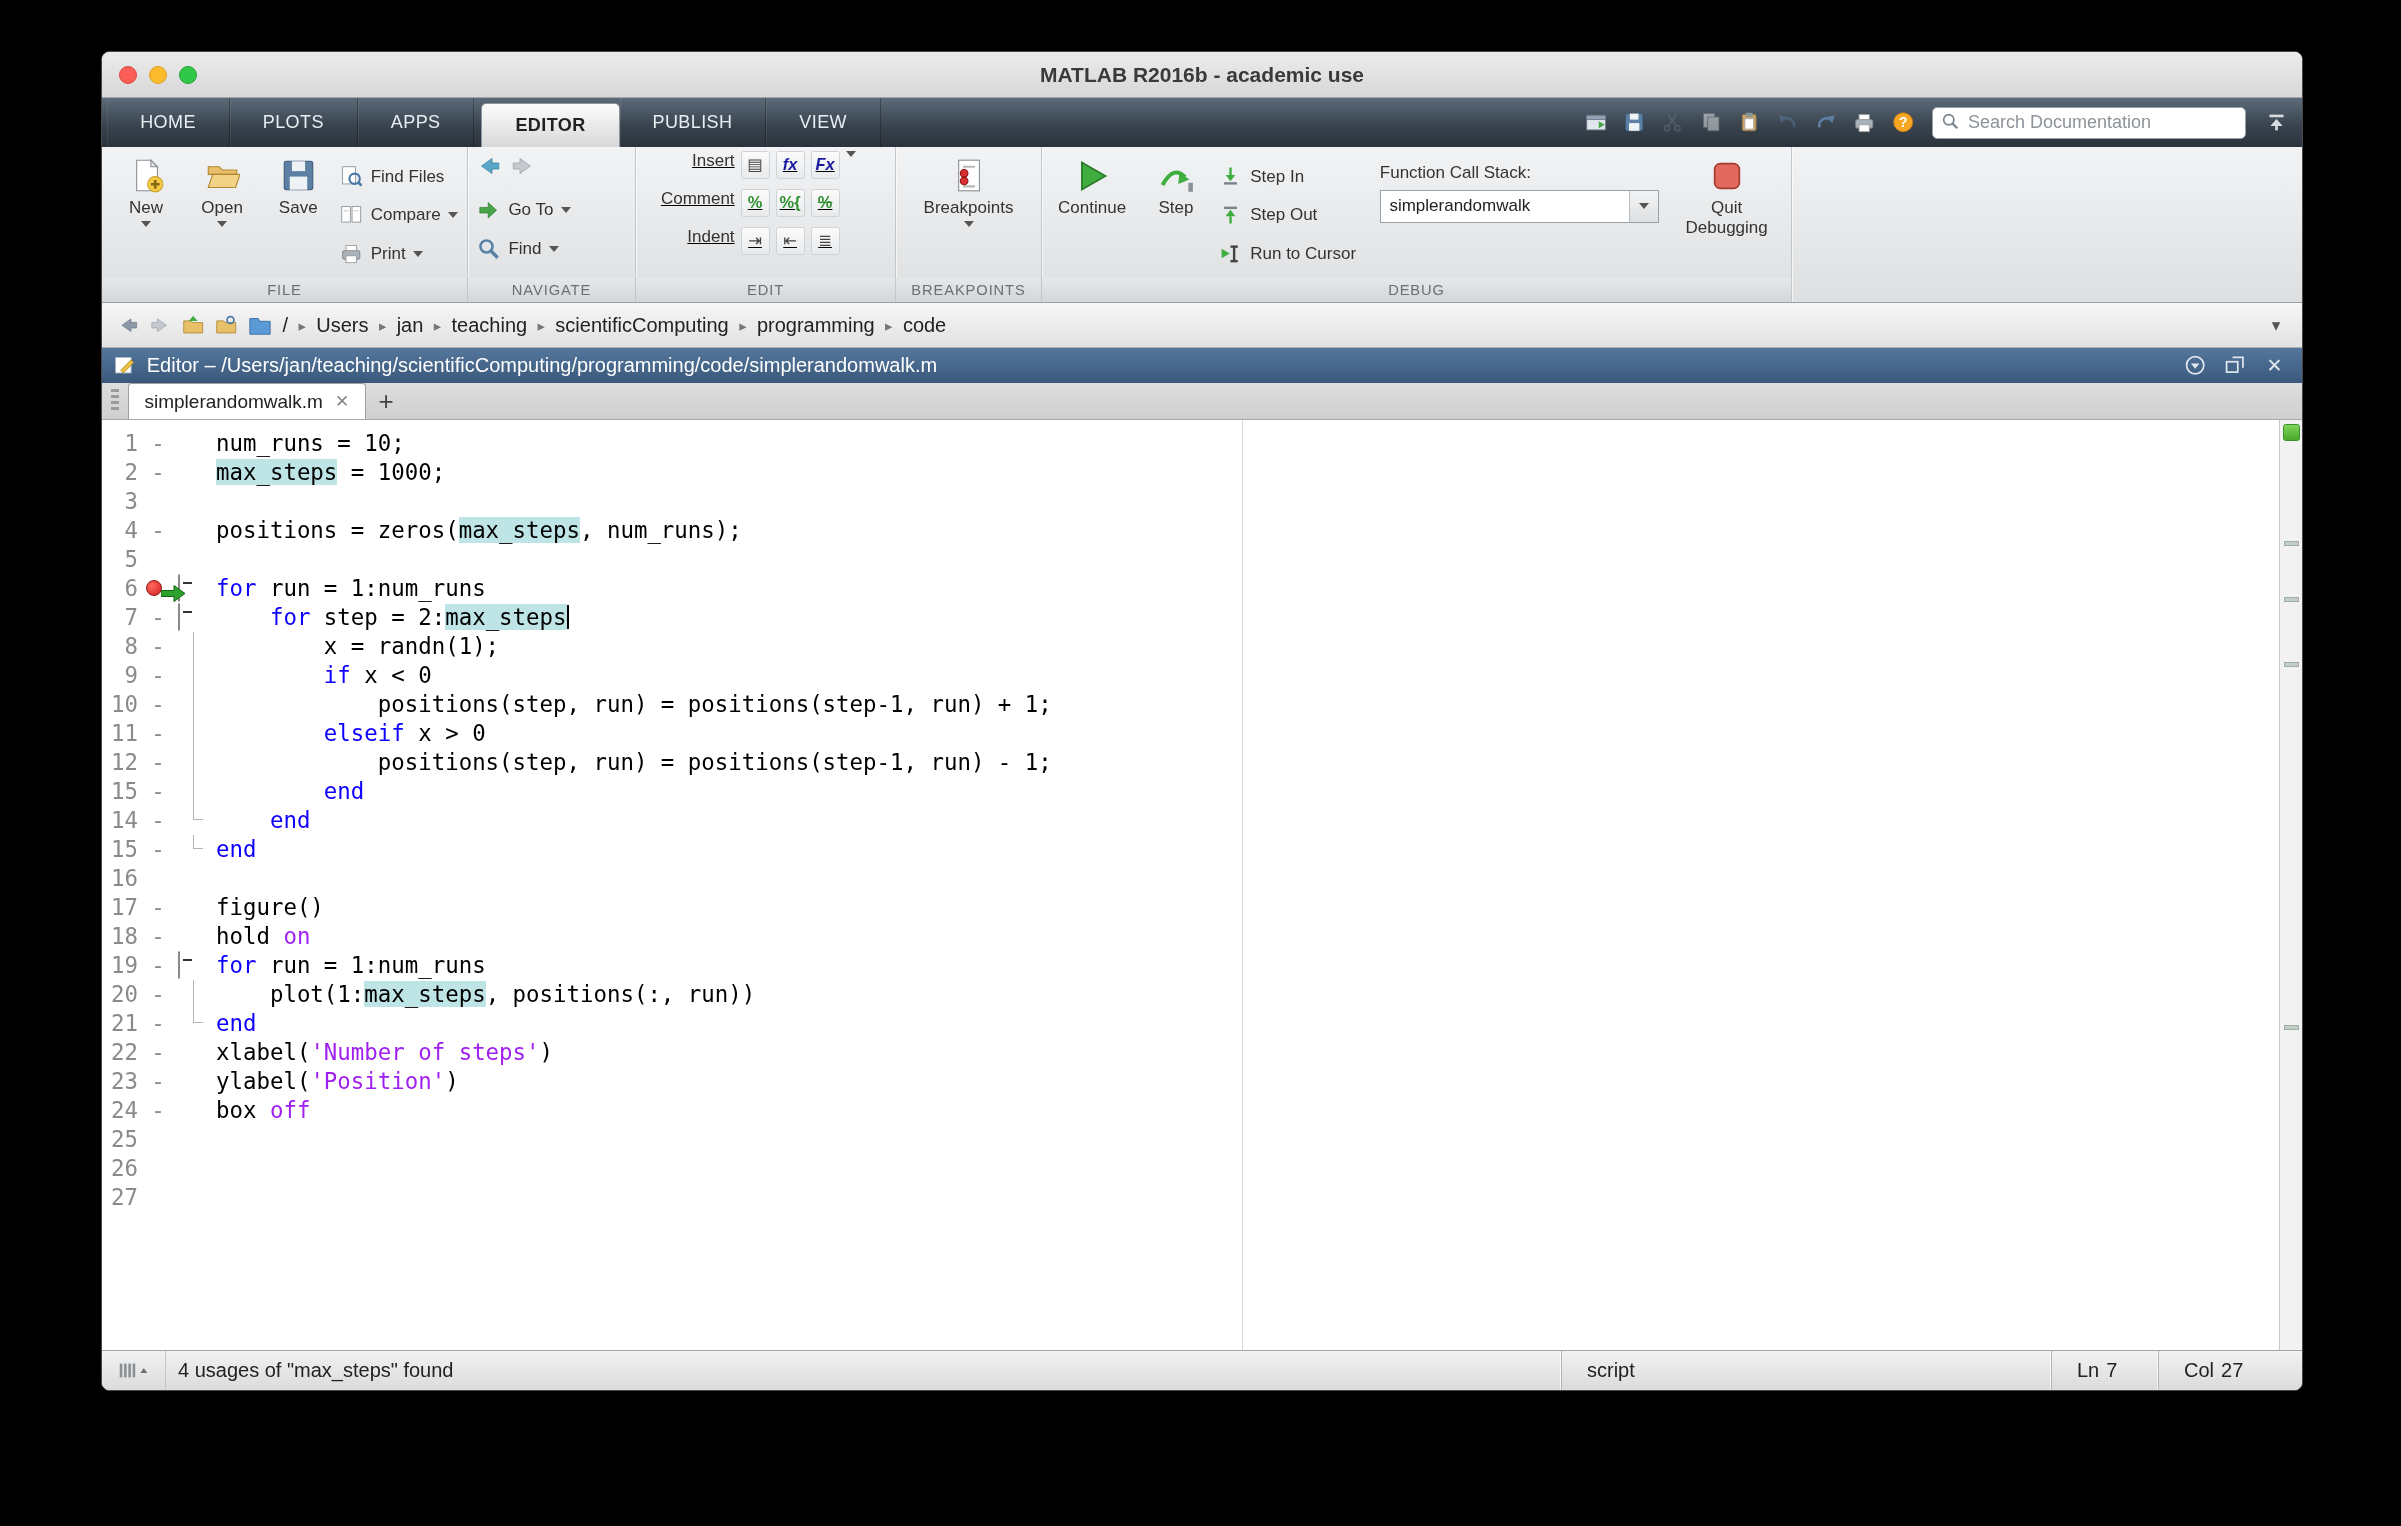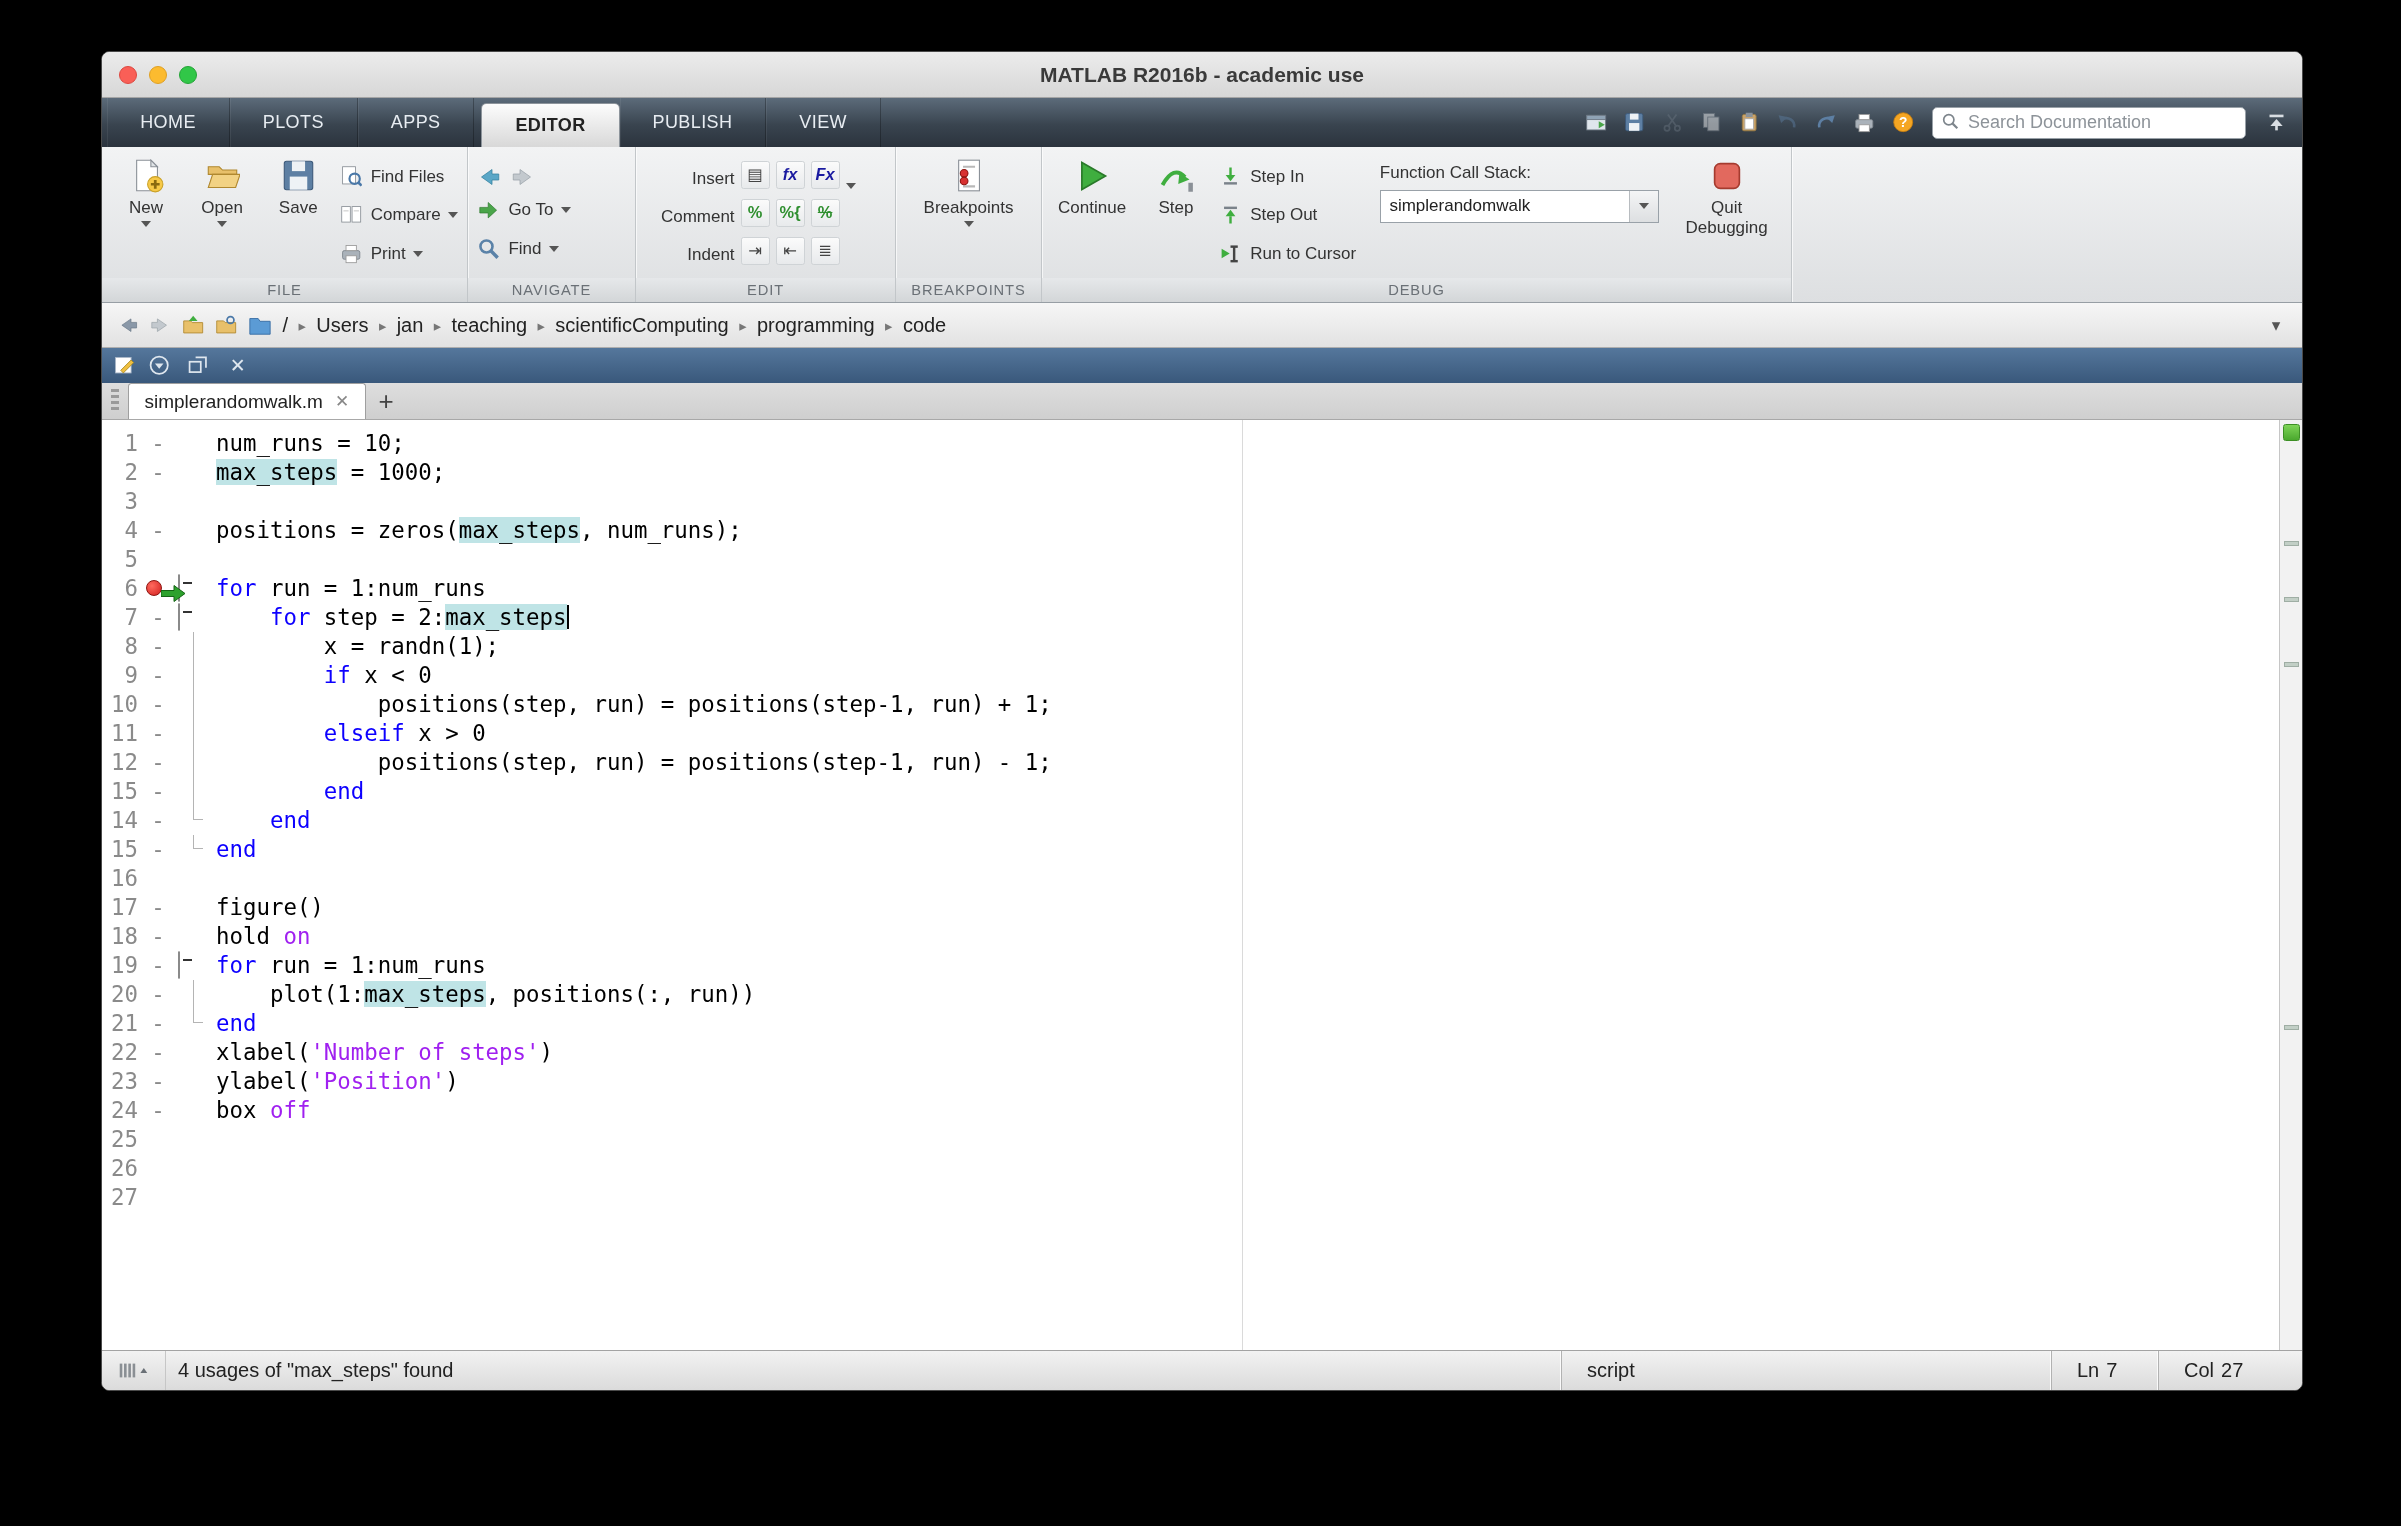--- a/index.html
+++ b/index.html
@@ -47,21 +47,21 @@
   .bigbtn{display:flex;flex-direction:column;align-items:center;padding-top:3.5px;gap:2.6px;
     font-size:17px;color:#333;cursor:default;}
   .icon44{width:40px;height:40px;display:flex;align-items:center;justify-content:center;}
   .blabel{white-space:nowrap;}
   .blabel.wrap{white-space:normal;text-align:center;line-height:20px;}
   .caret{width:0;height:0;border-left:5.2px solid transparent;border-right:5.2px solid transparent;
     border-top:6px solid #555;}
   .listcol{display:flex;flex-direction:column;padding-top:7px;gap:3.5px;}
   .listbtn{display:flex;align-items:center;gap:7.8px;font-size:17px;color:#333;height:35px;white-space:nowrap;}
   .icon26{width:24px;height:24px;display:flex;align-items:center;justify-content:center;flex:none;}
-  .edit-row{display:flex;align-items:flex-end;gap:6px;height:38px;}
+  .edit-row{display:flex;align-items:flex-start;gap:6px;height:38px;text-decoration:underline;}
   .edit-label{width:90px;text-align:right;font-size:17px;color:#333;flex:none;}
   .mini{width:29px;height:28px;display:flex;align-items:center;justify-content:center;font-size:16.4px;
     border:0.9px solid #cfd3d6;background:linear-gradient(#fbfbfb,#e8eaec);border-radius:2.6px;}
   .mini.grn{color:#2f8f2f;font-weight:bold;}
   .mini.blu{color:#1a1aa0;font-style:italic;font-weight:bold;}
   .mini.gry{color:#444;}
   .mini.strike{text-decoration:line-through;}
   .stackcol{display:flex;flex-direction:column;padding-top:10.4px;gap:7px;font-size:17px;color:#333;}
   .combo{width:279px;height:33px;background:#fff;border:0.9px solid #99a1a8;display:flex;align-items:center;
     font-size:17px;color:#222;}
@@ -513,20 +513,21 @@
     <span class="crumb-dd icon26" style="color:#555;font-size:17px;">▾</span>
   </div>
 
   <div class="edtitle">
     <span class="edicon">
         <svg width="22.4" height="22.4" viewBox="0 0 26 26">
           <rect x="3" y="4" width="18" height="18" fill="#fff" stroke="#aab8c8"></rect>
           <path d="M9 19 L21 7 l3 3 L12 22 z" fill="#f0c040" stroke="#a88820"></path>
         </svg>
       </span>
+    <span class="ttl">Editor – /Users/jan/teaching/scientificComputing/programming/code/simplerandomwalk.m</span>
     <div class="edicons">
       <span class="edicon">
           <svg width="22.4" height="22.4" viewBox="0 0 26 26">
             <circle cx="13" cy="13" r="10" fill="none" stroke="#dfe7ef" stroke-width="2"></circle>
             <polygon points="8,11 18,11 13,17" fill="#dfe7ef"></polygon>
           </svg>
         </span>
       <span class="edicon">
           <svg width="22.4" height="22.4" viewBox="0 0 26 26">
             <rect x="3" y="9" width="13" height="12" fill="none" stroke="#dfe7ef" stroke-width="2"></rect>

